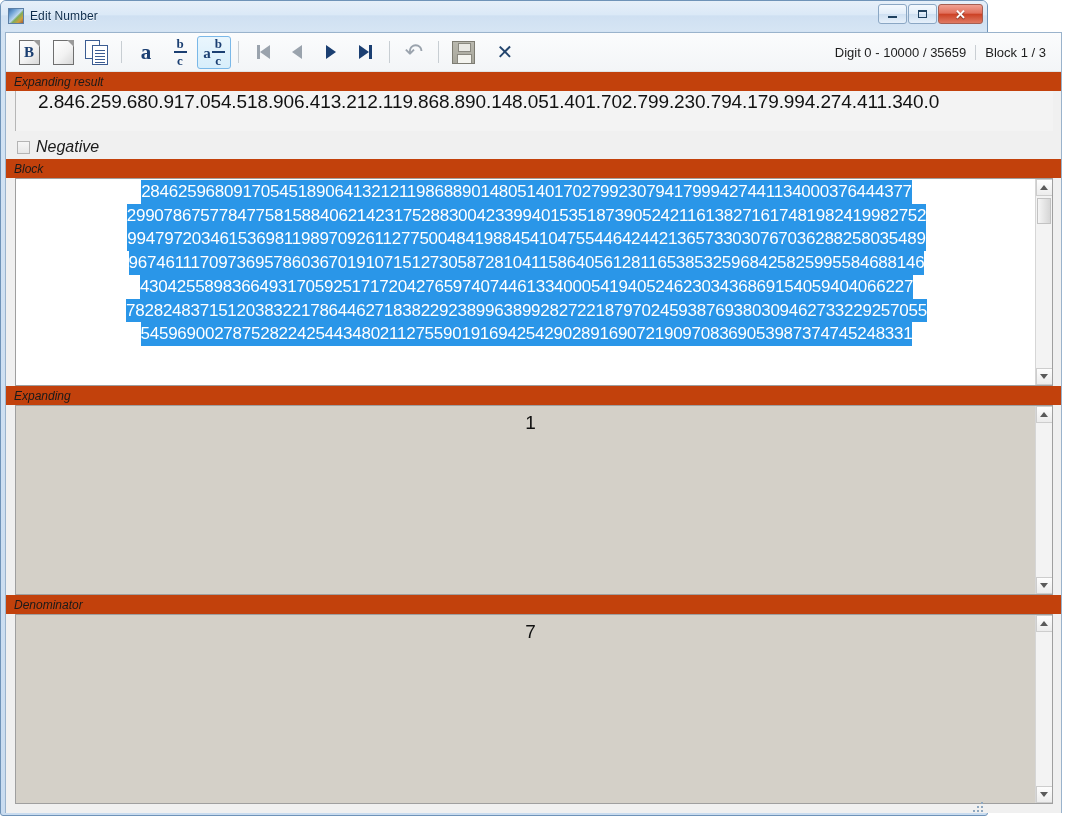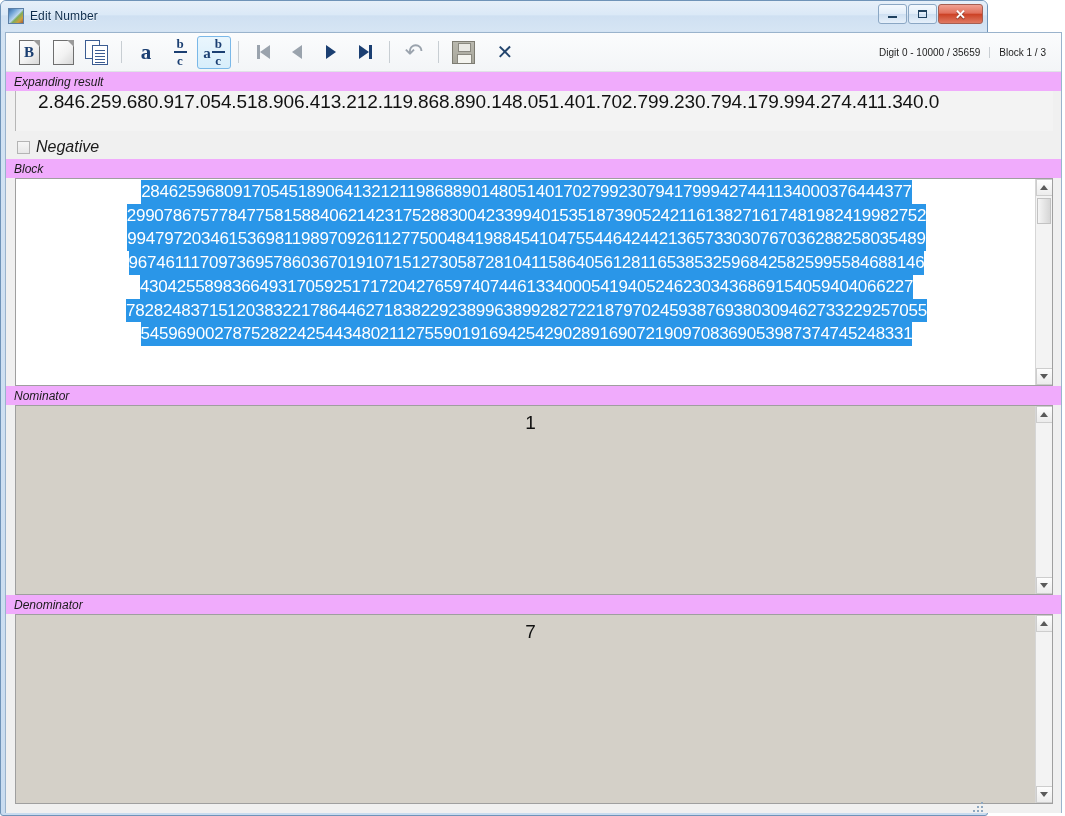--- a/index.html
+++ b/index.html
@@ -234,34 +234,34 @@
   }
 
   .status-right {
     position: absolute;
     right: 6px; top: 0;
     height: 39px;
     display: flex; align-items: center;
     gap: 0;
   }
   .status-cell {
-    font-size: 10px;
+    font-size: 13px;
     color: #1d1d1d;
     padding: 0 9px;
     white-space: nowrap;
   }
   .status-cell + .status-cell { border-left: 1px solid #c9ced3; }
 
   
   .sec-label {
     font-size: 12px;
     font-style: italic;
     color: #1a1a1a;
     padding: 3px 0 2px 8px;
-    background: #f0abfc;
+    background: #c2410c;
     flex: 0 0 auto;
   }
 
   
   .expand-wrap {
     margin: 0 8px 0 9px;
     background: #f3f3f3;
     border-left: 1px solid #b6b6b6;
     height: 40px;
     display: flex;
@@ -533,21 +533,21 @@
           </div>
         <div class="sb-track">
           <div class="sb-thumb"></div>
         </div>
         <div class="sb-btn">
             <span class="sb-arrow-down"></span>
           </div>
       </div>
     </div>
 
-    <div class="sec-label">Nominator</div>
+    <div class="sec-label">Expanding</div>
     <div class="ta-frame ta-plain">
       <div class="ta-body">
         <div class="plain-val">1</div>
       </div>
       <div class="vscroll">
         <div class="sb-btn">
             <span class="sb-arrow-up"></span>
           </div>
         <div class="sb-track"></div>
         <div class="sb-btn">

